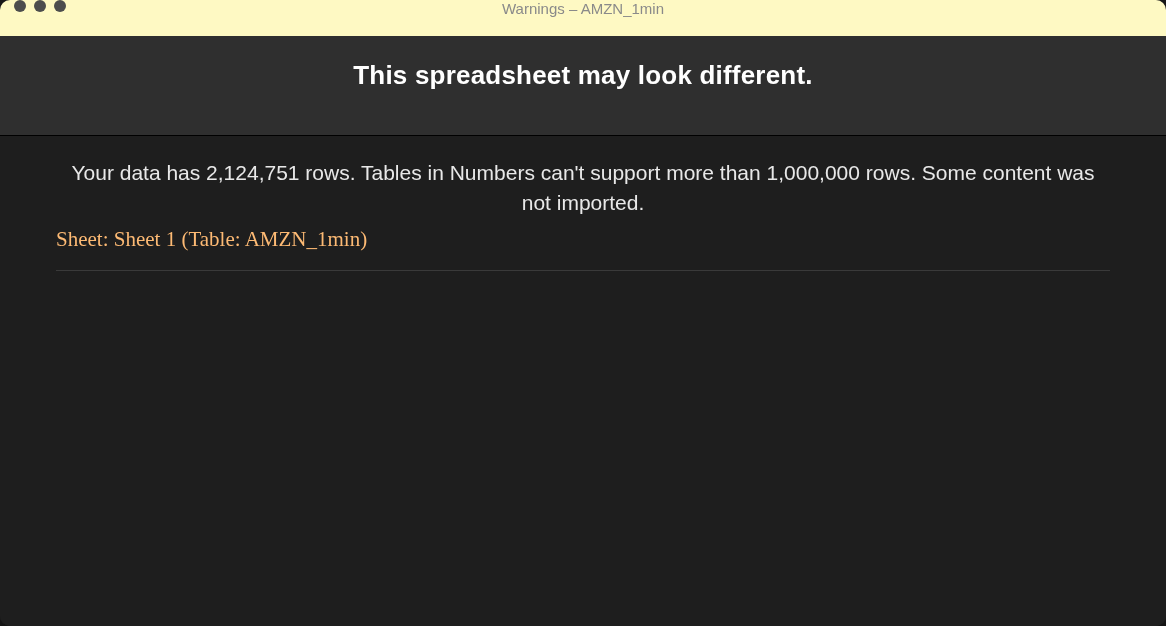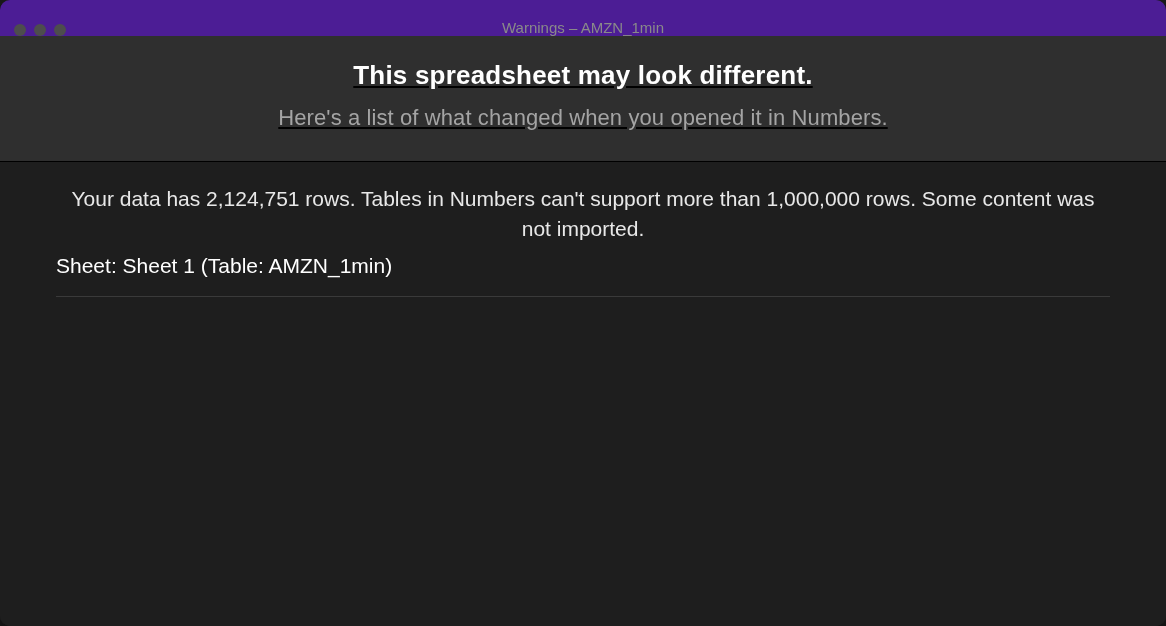--- a/index.html
+++ b/index.html
@@ -22,23 +22,23 @@
       height: 626px;
       background: #1e1e1e;
       border-radius: 10px;
       overflow: hidden;
       display: flex;
       flex-direction: column;
       box-shadow: 0 20px 60px rgba(0,0,0,0.5);
     }
     .titlebar {
       height: 36px;
-      background: #4c1d95;
+      background: #fef9c3;
       display: flex;
-      align-items: flex-end;
+      align-items: flex-start;
       position: relative;
       flex-shrink: 0;
     }
     .traffic-lights {
       display: flex;
       gap: 8px;
       padding-left: 14px;
       align-items: center;
     }
     .traffic-light {
@@ -56,21 +56,20 @@
       font-size: 15px;
       font-weight: 400;
       pointer-events: none;
     }
     .header-section {
       background: #2f2f2f;
       padding: 24px 20px 30px 20px;
       text-align: center;
       flex-shrink: 0;
       border-bottom: 1px solid #000;
-      text-decoration: underline;
     }
     .header-title {
       color: #ffffff;
       font-size: 26px;
       font-weight: 700;
       margin-bottom: 14px;
       letter-spacing: 0.2px;
     }
     .header-subtitle {
       color: #a4a4a4;
@@ -90,42 +89,42 @@
     }
     .warning-message {
       color: #e8e8e8;
       font-size: 21px;
       line-height: 1.45;
       font-weight: 400;
       margin-bottom: 6px;
       text-align: center;
     }
     .warning-location {
-      color: #ffffff;
+      color: #fdba74;
       font-size: 21px;
       line-height: 1.4;
       font-weight: 400;
+      font-family: Liberation Serif, serif;
     }
   </style>
 </head>
 <body>
 
 <div class="window">
   <div class="titlebar">
     <div class="traffic-lights">
       <div class="traffic-light"></div>
       <div class="traffic-light"></div>
       <div class="traffic-light"></div>
     </div>
     <div class="window-title">Warnings – AMZN_1min</div>
   </div>
 
   <div class="header-section">
     <div class="header-title">This spreadsheet may look different.</div>
-    <div class="header-subtitle">Here's a list of what changed when you opened it in Numbers.</div>
   </div>
 
   <div class="content-section">
     <div class="warning-item">
       <div class="warning-message">Your data has 2,124,751 rows. Tables in Numbers can't support more than 1,000,000 rows. Some content was not imported.</div>
       <div class="warning-location">Sheet: Sheet 1 (Table: AMZN_1min)</div>
     </div>
   </div>
 </div>
 

